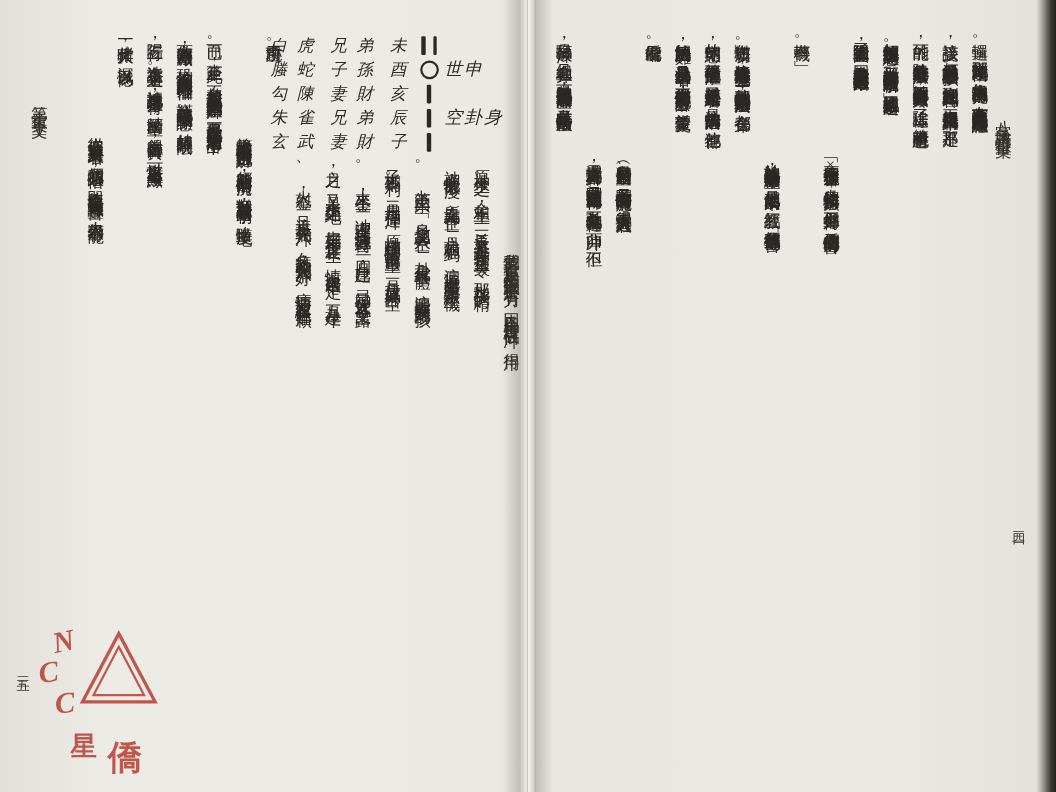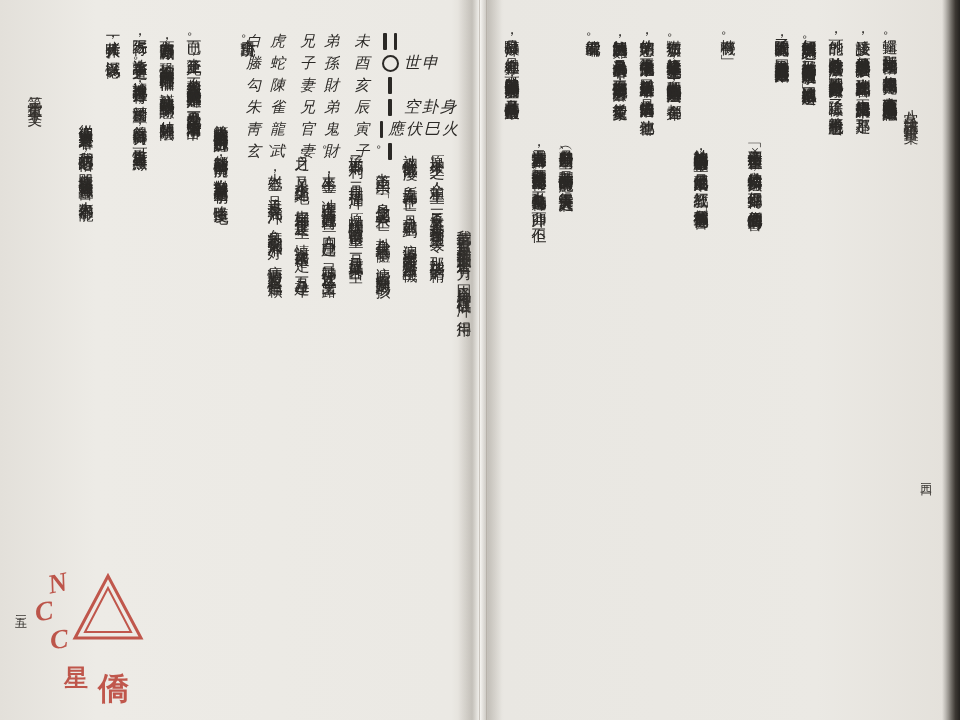--- a/index.html
+++ b/index.html
@@ -161,29 +161,20 @@
       <div class="fig-row">
         <span class="fig-beast">朱雀</span>
         <span class="fig-kin">兄弟</span>
         <span class="fig-branch">辰</span>
         <span class="fig-yao">
           <span class="bar"></span>
         </span>
         <span class="fig-note">空卦身</span>
       </div>
       <div class="fig-row">
-        <span class="fig-beast">靑龍</span>
-        <span class="fig-kin">官鬼</span>
-        <span class="fig-branch">寅</span>
-        <span class="fig-yao">
-          <span class="bar"></span>
-        </span>
-        <span class="fig-note">應伏巳火</span>
-      </div>
-      <div class="fig-row">
         <span class="fig-beast">玄武</span>
         <span class="fig-kin">妻財</span>
         <span class="fig-branch">子</span>
         <span class="fig-yao">
           <span class="bar"></span>
         </span>
       </div>
     </div>
 
   <div class="gutter"></div>

